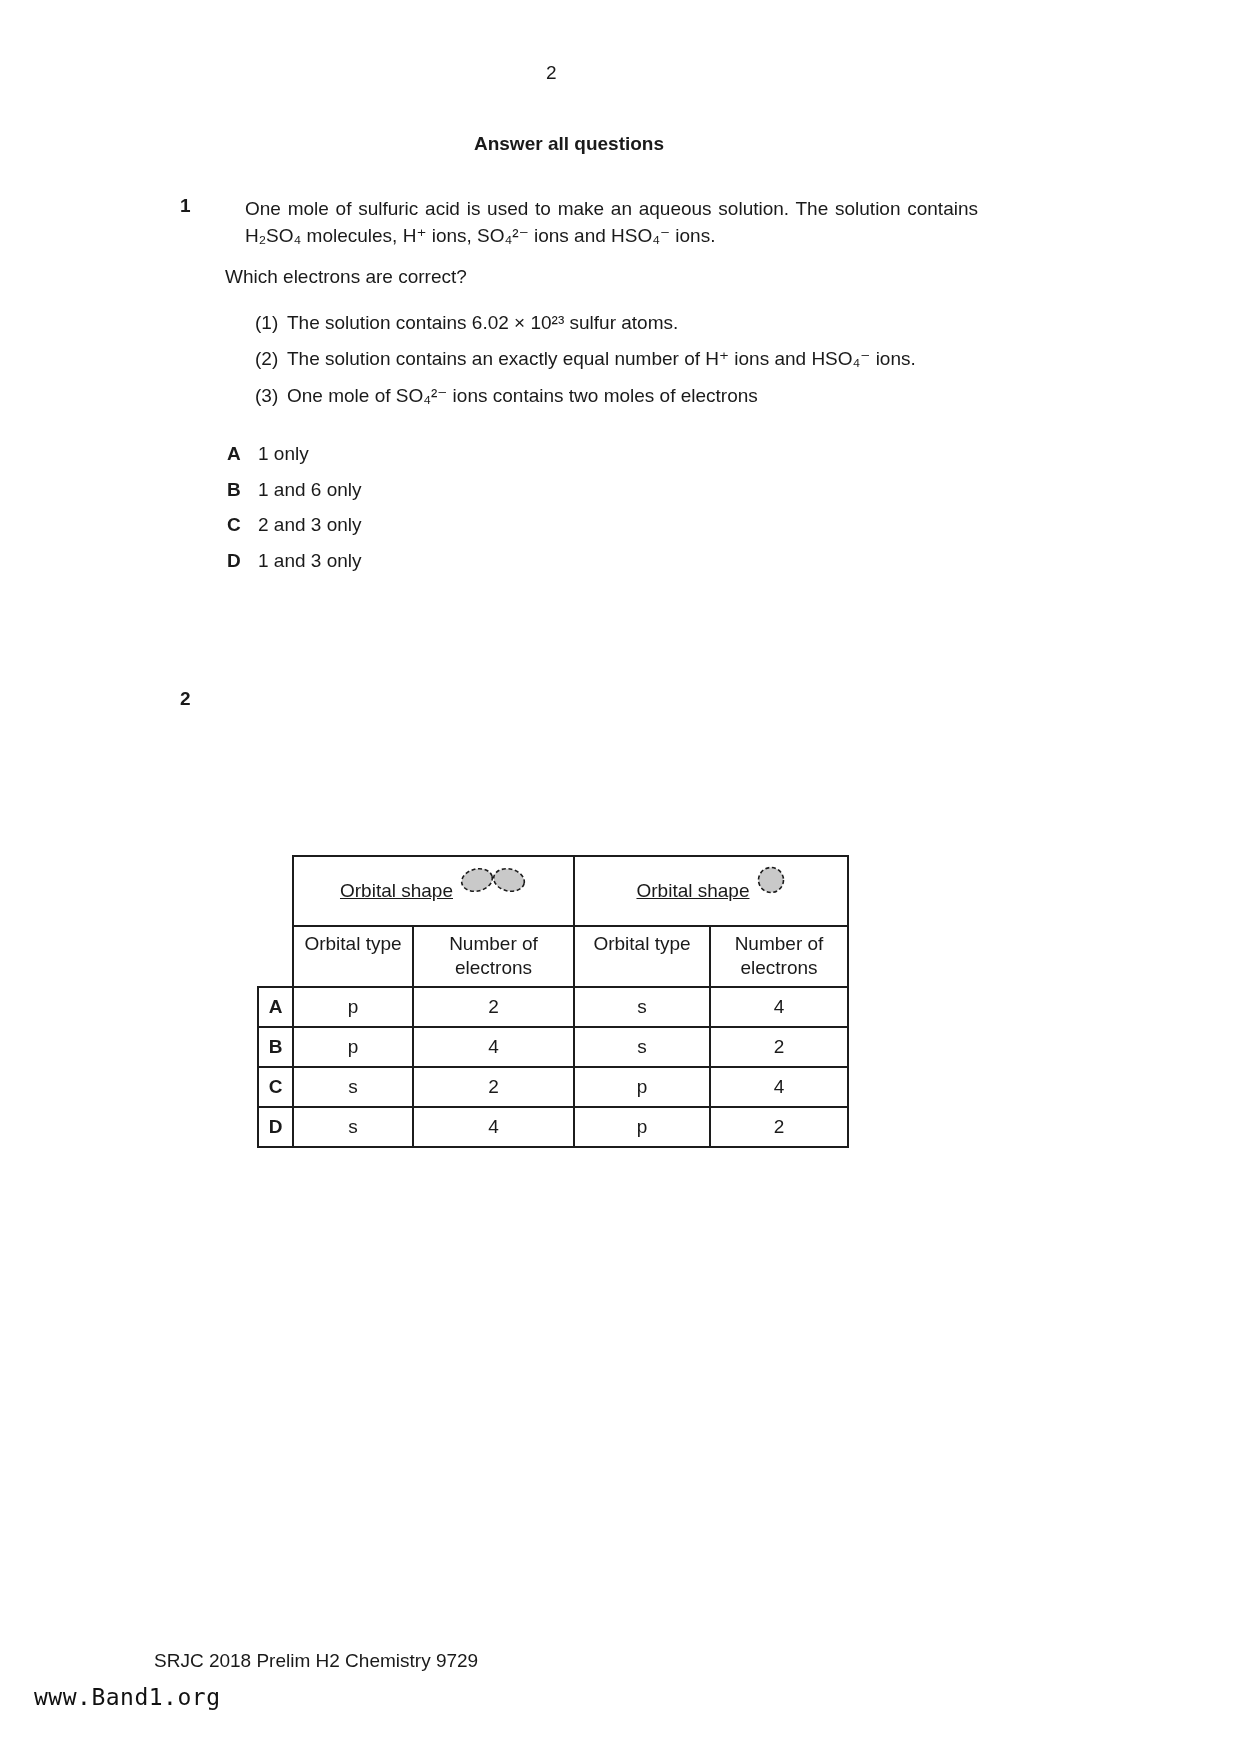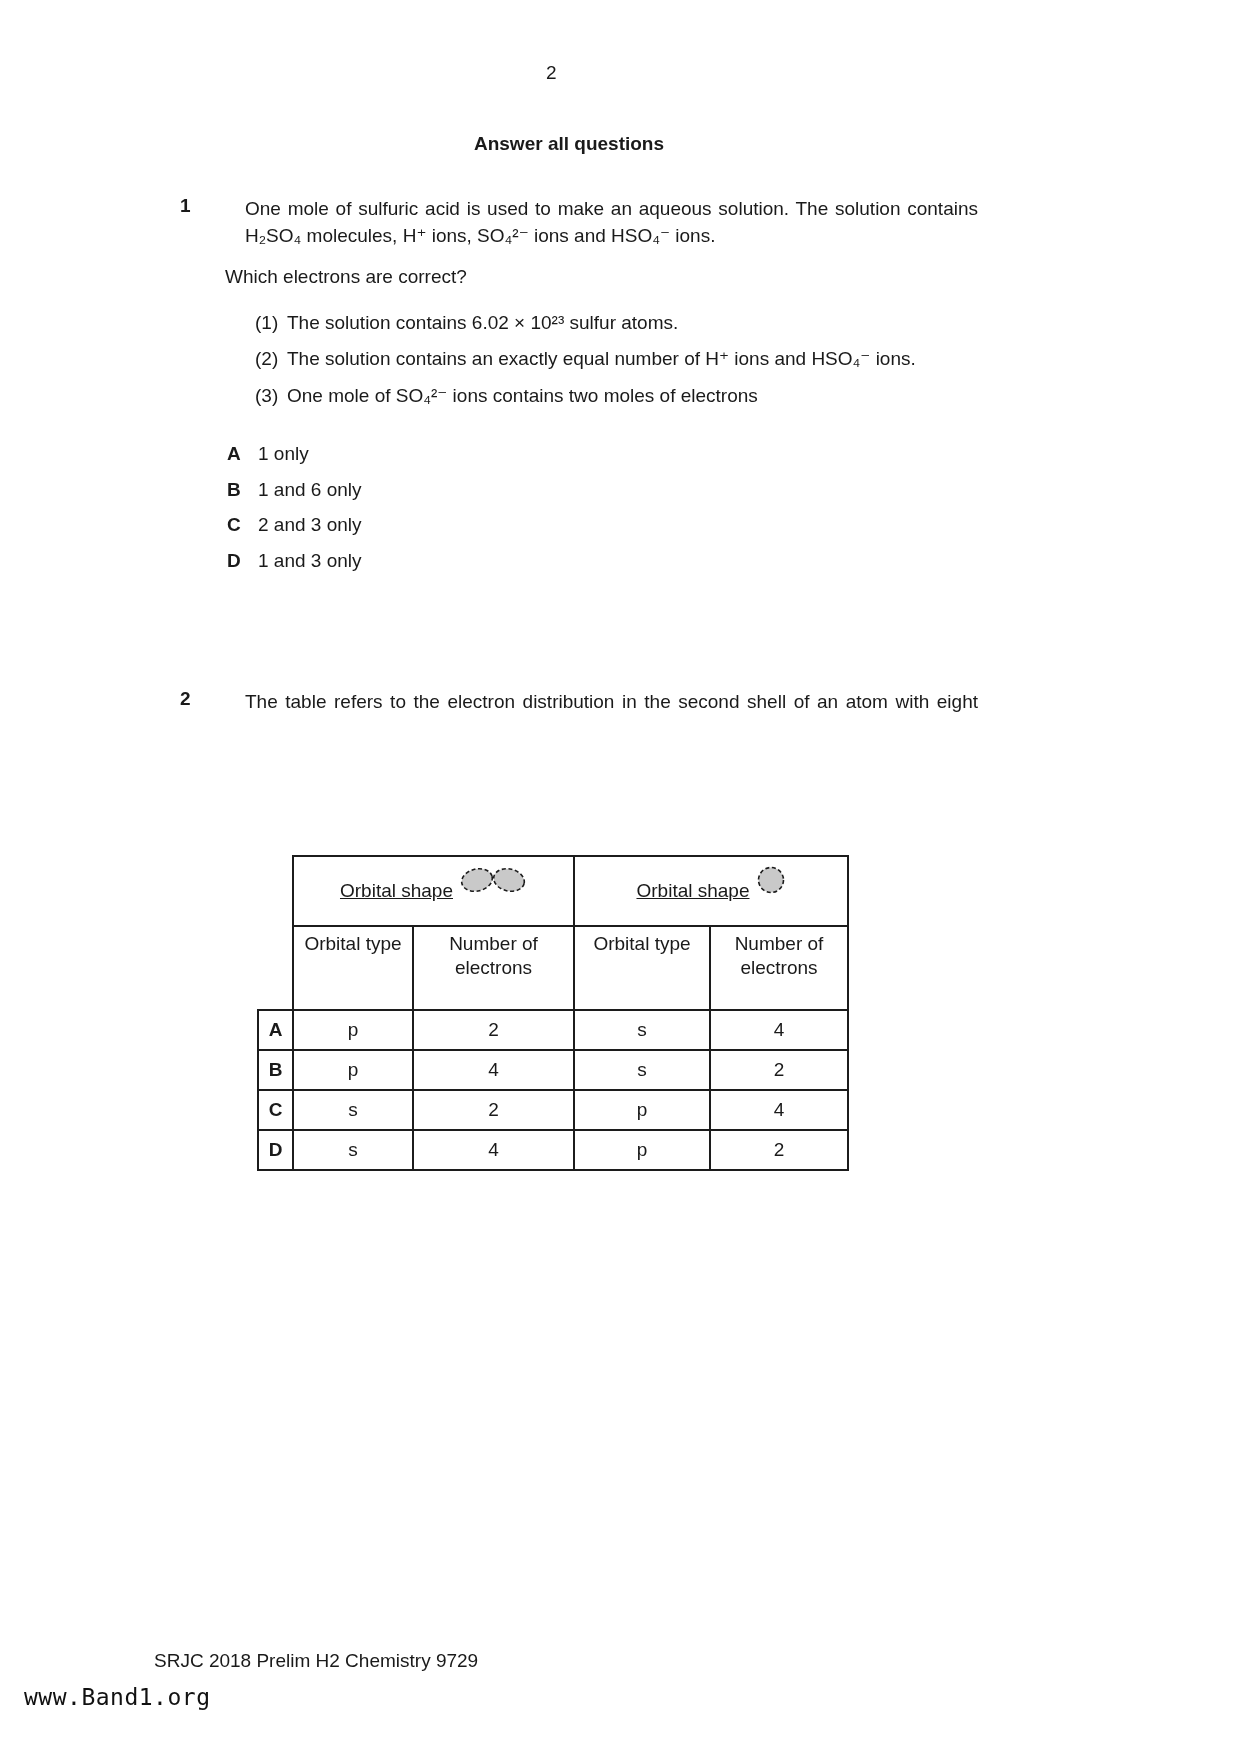--- a/index.html
+++ b/index.html
@@ -52,30 +52,30 @@
     color: #1a1a1a;
   }
   .orbital-table td, .orbital-table th {
     border: 2px solid #1c1c1c;
     font-weight: normal;
     text-align: center;
     padding: 0;
   }
   .orbital-table .ghost { border: none; background: transparent; }
   .orbital-table .gh-row td, .orbital-table .gh-row th { height: 70px; vertical-align: middle; text-decoration: underline; }
-  .orbital-table .ch-row td, .orbital-table .ch-row th { height: 84px; vertical-align: top; padding-top: 5px; line-height: 24px; }
+  .orbital-table .ch-row td, .orbital-table .ch-row th { height: 61px; vertical-align: top; padding-top: 5px; line-height: 24px; }
   .orbital-table .body-row td, .orbital-table .body-row th { height: 40px; vertical-align: middle; }
   .orbital-table .row-label { font-weight: bold; }
   .gh-cell { display: flex; align-items: center; justify-content: center; gap: 6px; }
   .gh-cell .icon { transform: translateY(-9px); }
   .ch-text { display: inline-block; width: 110px; }
 
   .footer { top: 1650px; left: 154px; }
   .watermark {
-    top: 1684px; left: 24px;
+    top: 1684px; left: 34px;
     font-family: "DejaVu Sans Mono", "Liberation Mono", monospace;
     font-size: 23px;
     letter-spacing: 0.5px;
     color: #111111;
   }
 </style>
 </head>
 <body>
 
 <div class="page">
@@ -124,21 +124,20 @@
     </div>
     <div class="option op-3">
       <span class="letter">D</span>
       <span class="otext">1 and 3 only</span>
     </div>
   </div>
 
   <div class="abs qblock q2">
     <span class="qnum">2</span>
     <div class="qtext">
-      <div class="jline">The table refers to the electron distribution in the second shell of an atom with eight</div>
     </div>
   </div>
 
   <table class="orbital-table">
     <colgroup>
       <col style="width:35px">
         <col style="width:120px">
         <col style="width:161px">
         <col style="width:136px">
         <col style="width:138px">

